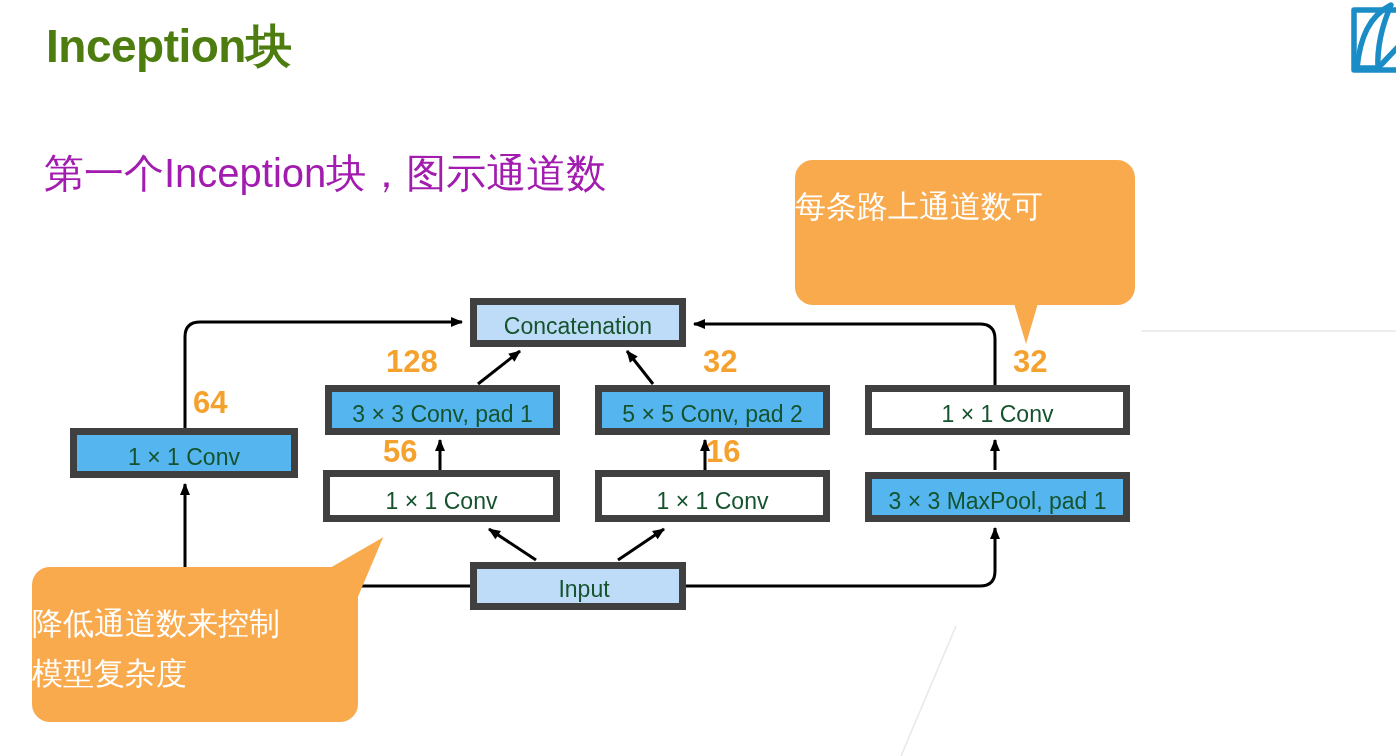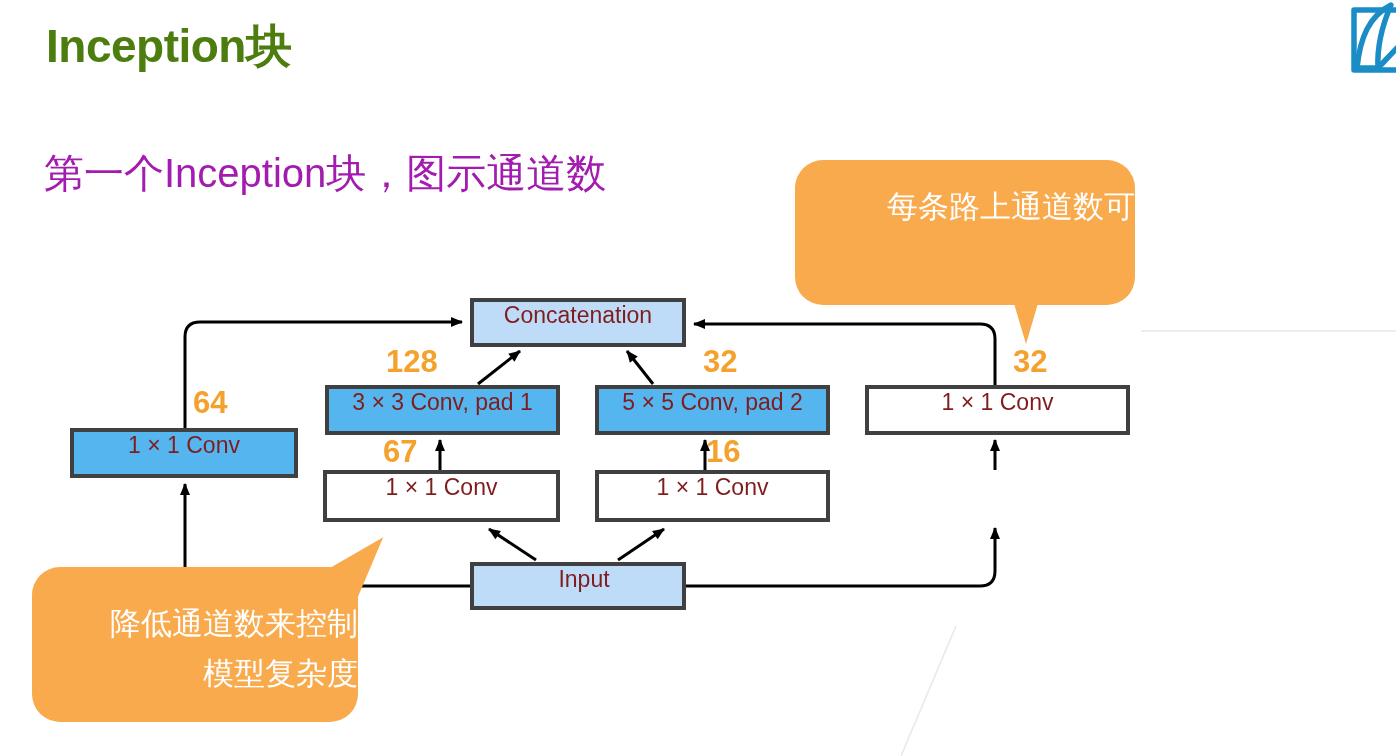--- a/index.html
+++ b/index.html
@@ -27,23 +27,23 @@
     width: 58px; height: 80px; overflow: hidden; z-index: 2;
   }
 
   svg.overlay {
     position: absolute; left: 0; top: 0; width: 1396px; height: 756px;
     z-index: 1; pointer-events: none;
   }
 
   .node {
     position: absolute; box-sizing: border-box;
-    border: 4px solid #404040;
-    display: flex; align-items: flex-start; justify-content: center;
-    font-size: 23px; color: #7f1d1d; z-index: 2;
+    border: 7px solid #404040;
+    display: flex; align-items: flex-end; justify-content: center;
+    font-size: 23px; color: #14532d; z-index: 2;
     white-space: nowrap;
   }
   .fill-light { background: #bedcf8; }
   .fill-blue  { background: #55b5ef; }
   .fill-white { background: #ffffff; }
 
   .n-concat  { left: 470px; top: 298px; width: 216px; height: 49px; }
   .n-conv3   { left: 325px; top: 385px; width: 235px; height: 50px; }
   .n-conv5   { left: 595px; top: 385px; width: 235px; height: 50px; }
   .n-conv1r  { left: 865px; top: 385px; width: 265px; height: 50px; }
@@ -59,22 +59,22 @@
   }
   .l64    { left: 193px;  top: 385px; }
   .l128   { left: 386px;  top: 344px; text-align: center; }
   .l96    { left: 383px;  top: 434px; }
   .l32a   { left: 703px;  top: 344px; }
   .l16    { left: 706px;  top: 434px; text-align: center; }
   .l32b   { left: 1013px; top: 344px; }
   .lshape { left: 503px;  top: 684px; font-size: 34px; letter-spacing: 1px; }
 
   .callout {
-    position: absolute; background: #f8aa4d; border-radius: 28px;
-    color: #ffffff; font-size: 31px; text-align: right;
+    position: absolute; background: #f8aa4d; border-radius: 18px;
+    color: #ffffff; font-size: 31px; text-align: left;
     z-index: 3; line-height: 50px;
   }
   .c1 { left: 795px; top: 160px; width: 340px; height: 145px; padding-top: 22px; box-sizing: content-box; height: 123px; }
   .c2 { left: 32px;  top: 567px; width: 326px; padding-top: 32px; height: 123px; }
 
   .tail-down {
     position: absolute; left: 1013px; top: 300px; width: 0; height: 0;
     border-left: 13px solid transparent; border-right: 13px solid transparent;
     border-top: 44px solid #f8aa4d; z-index: 3;
   }
@@ -150,27 +150,30 @@
   </div>
   <div class="node n-conv1r fill-white">
     <span>1 × 1 Conv</span>
   </div>
   <div class="node n-mid1 fill-white">
     <span>1 × 1 Conv</span>
   </div>
   <div class="node n-mid2 fill-white">
     <span>1 × 1 Conv</span>
   </div>
+  <div class="node n-maxpool fill-blue">
+    <span>3 × 3 MaxPool, pad 1</span>
+  </div>
   <div class="node n-input fill-light">
     <span>Input</span>
   </div>
 
   <div class="chlabel l64">64</div>
   <div class="chlabel l128">128</div>
-  <div class="chlabel l96">67</div>
+  <div class="chlabel l96">56</div>
   <div class="chlabel l32a">32</div>
   <div class="chlabel l16">16</div>
   <div class="chlabel l32b">32</div>
 
   <div class="callout c1">
     <div>每条路上通道数可</div>
   </div>
   <div class="tail-down"></div>
 
   <div class="callout c2">

